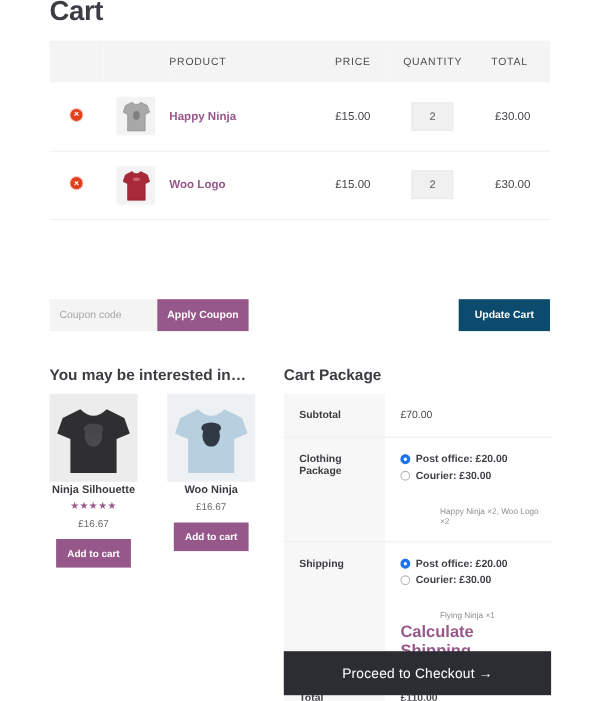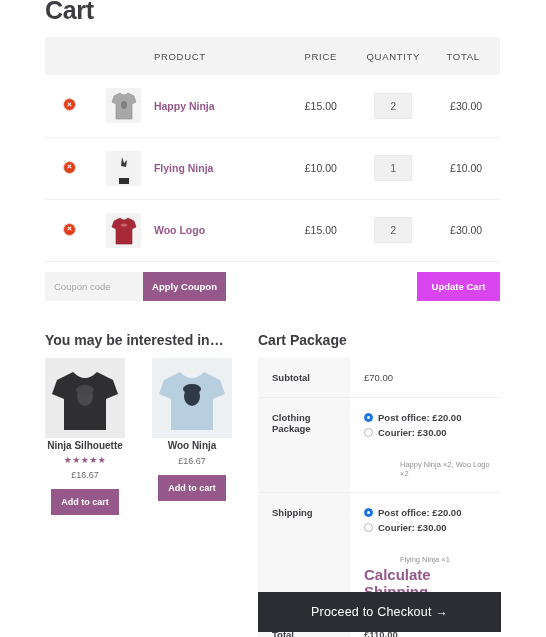--- a/index.html
+++ b/index.html
@@ -90,21 +90,21 @@
     font-family: inherit;
   }
   .coupon-input::placeholder { color: #a6a6ab; }
   .btn-apply-coupon {
     position: absolute; left: 98px; top: 0; width: 83px; height: 29px;
     background: #96588a; color: #fff; border: none; cursor: pointer;
     font-size: 9.5px; font-weight: 700; font-family: inherit;
   }
   .btn-update-cart {
     position: absolute; right: 0; top: 0; width: 83px; height: 29px;
-    background: #d946ef; color: #fff; border: none; cursor: pointer;
+    background: #0c4a6e; color: #fff; border: none; cursor: pointer;
     font-size: 9.5px; font-weight: 700; font-family: inherit;
   }
 
   
   .heading-related {
     position: absolute; left: 45px; top: 332px;
     font-size: 14px; font-weight: 700; color: #3c3c42;
   }
   .heading-totals {
     position: absolute; left: 258px; top: 332px;
@@ -210,42 +210,20 @@
         <td>
           <a class="product-link" href="#">Happy Ninja</a>
         </td>
         <td class="td-price">£15.00</td>
         <td class="td-qty">
           <span class="qty-box">2</span>
         </td>
         <td class="td-total">£30.00</td>
       </tr>
 
-      <tr>
-        <td class="td-remove">
-          <span class="remove-btn"></span>
-        </td>
-        <td class="td-thumb">
-          <span class="thumb">
-            <svg class="tee" width="26" height="30" viewBox="0 0 26 30">
-              <rect x="6" y="0" width="14" height="24" fill="#f2f2f2"></rect>
-              <path d="M11 3 L13 9 L16 6 L15 13 L10 12 Z" fill="#3a3a3a"></path>
-              <rect x="8" y="24" width="10" height="6" fill="#2e2e2e"></rect>
-            </svg>
-          </span>
-        </td>
-        <td>
-          <a class="product-link" href="#">Flying Ninja</a>
-        </td>
-        <td class="td-price">£10.00</td>
-        <td class="td-qty">
-          <span class="qty-box">1</span>
-        </td>
-        <td class="td-total">£10.00</td>
-      </tr>
 
       <tr>
         <td class="td-remove">
           <span class="remove-btn"></span>
         </td>
         <td class="td-thumb">
           <span class="thumb">
             <svg class="tee" width="26" height="28" viewBox="0 0 26 28">
               <path d="M9 1 L3 4 L1 10 L5 12 L5 27 L21 27 L21 12 L25 10 L23 4 L17 1 Q13 5 9 1 Z" fill="#a82a38" stroke="#8e1f2c" stroke-width="0.6"></path>
               <ellipse cx="13" cy="8" rx="3.2" ry="1.6" fill="#d9707c" opacity="0.8"></ellipse>

